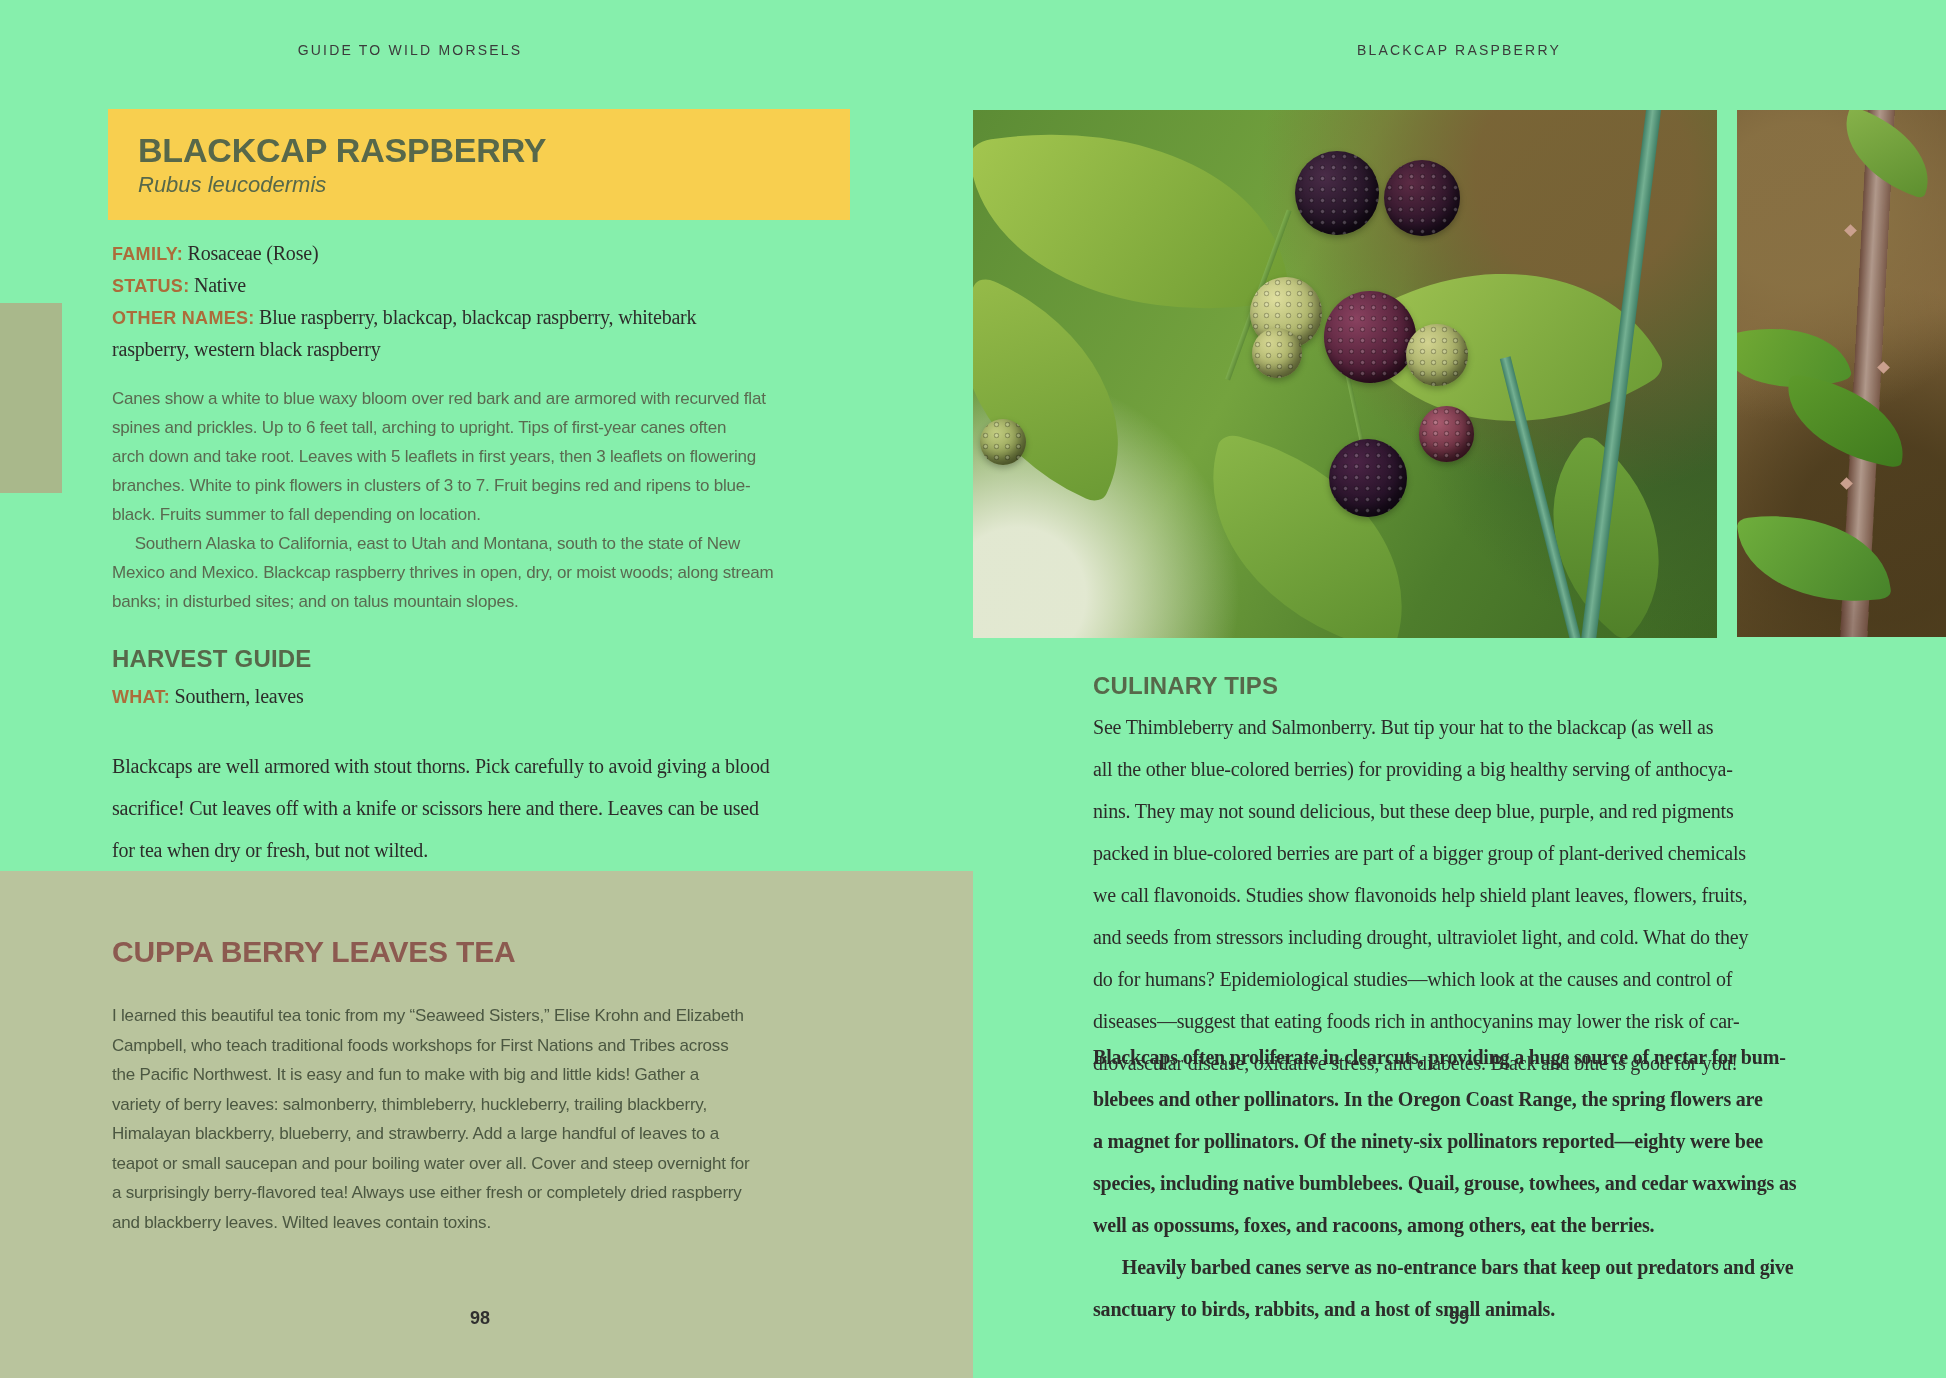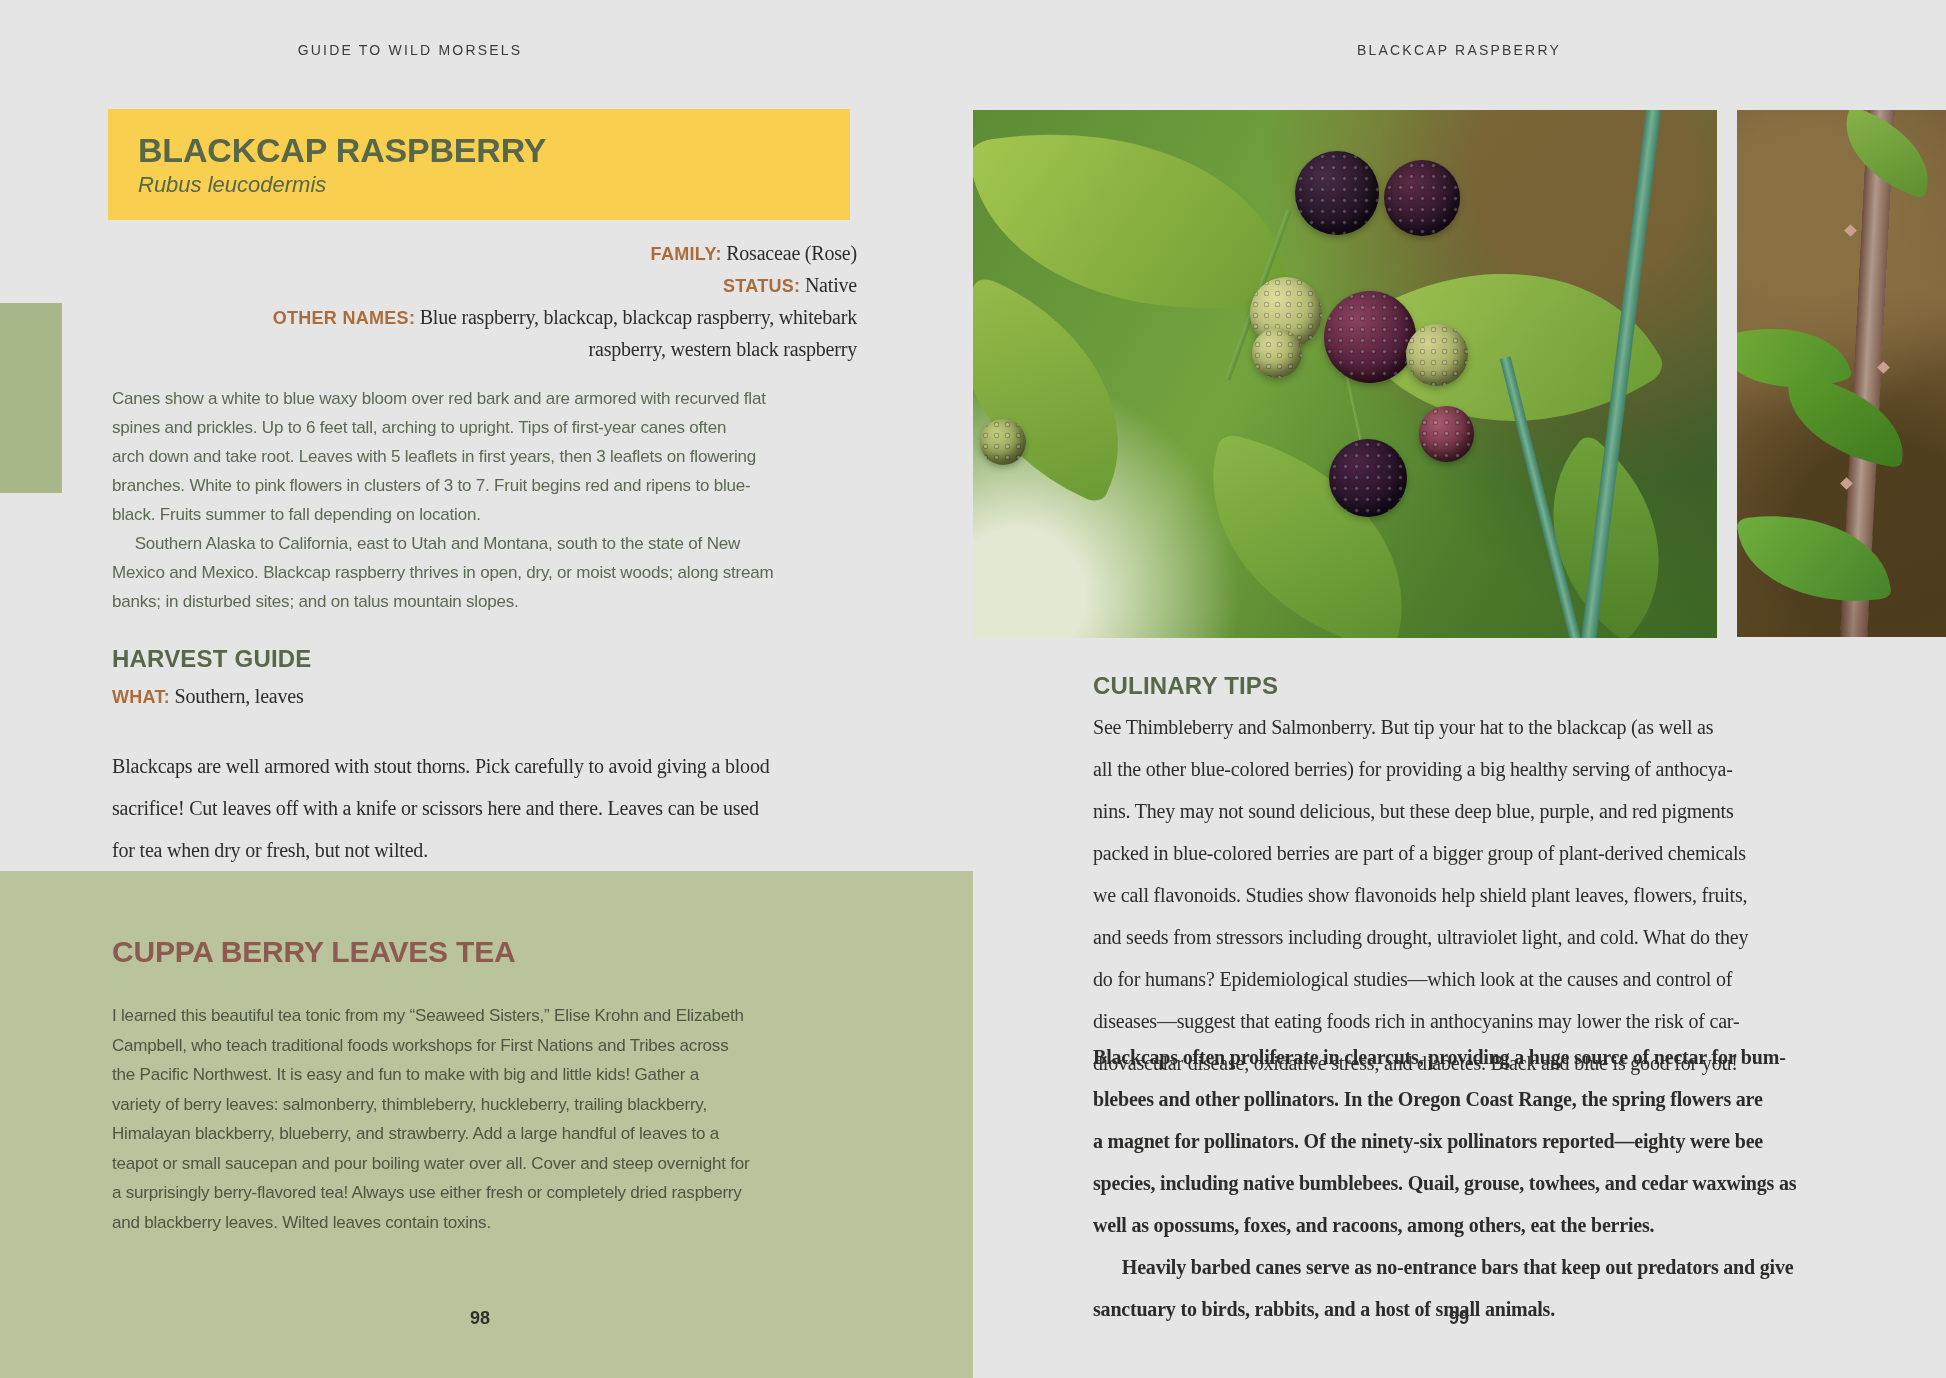--- a/index.html
+++ b/index.html
@@ -1,32 +1,32 @@
 <!DOCTYPE html>
 <html><head>
 <meta charset="utf-8">
 <style>
   html,body{margin:0;padding:0;background:#ffffff;}
-  .page{position:relative;width:1946px;height:1378px;background:#e5e5e5;overflow:hidden;
+  .page{position:relative;width:1946px;height:1378px;background:#86efac;overflow:hidden;
         font-family:"Liberation Sans",sans-serif;color:#2d2c2a;}
   .abs{position:absolute;}
 
   
   .run-head{font-size:14px;letter-spacing:2.2px;color:#3b3b3b;white-space:nowrap;
             transform:translateX(-50%);}
   .folio{font-size:18px;font-weight:700;color:#2f2f2f;transform:translateX(-50%);}
 
   
   .title-box{left:108px;top:109px;width:742px;height:111px;background:#f8cf4f;
              padding:22px 0 0 30px;box-sizing:border-box;}
   .title{font-size:34px;font-weight:700;letter-spacing:-0.2px;color:#57684a;}
   .latin{font-size:22px;font-style:italic;color:#57684a;margin-top:2px;}
 
   
-  .facts{left:112px;top:238px;width:745px;line-height:30px;text-align:right;}
+  .facts{left:112px;top:238px;width:745px;line-height:30px;}
   .fact-label{font-weight:700;font-size:18px;letter-spacing:0.3px;color:#ac6c3a;}
   .fact-value{font-family:"Liberation Serif",serif;font-size:20px;letter-spacing:-0.2px;
               color:#2d2c2a;white-space:pre-wrap;}
 
   
   .lines{white-space:pre-wrap;}
   .sans-body{font-size:17px;letter-spacing:-0.2px;line-height:29px;color:#5a6a50;}
   .serif-body{font-family:"Liberation Serif",serif;font-size:20px;letter-spacing:-0.2px;
               line-height:42px;color:#2d2c2a;}
   .section-head{font-size:24px;font-weight:700;letter-spacing:0.2px;color:#57684a;white-space:nowrap;}

